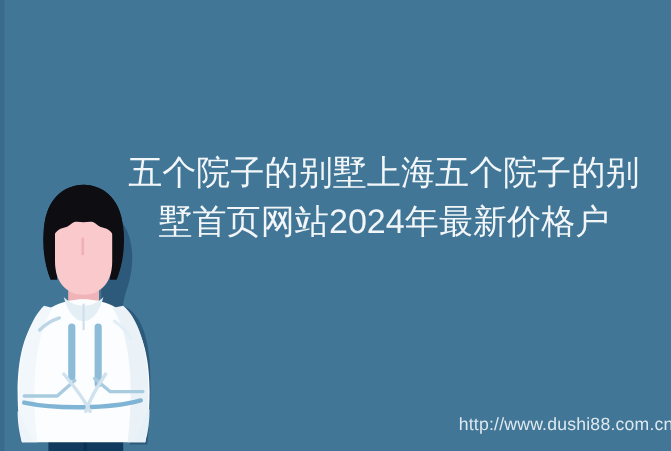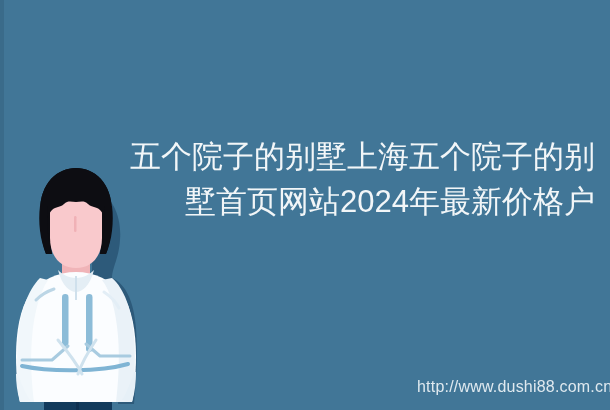--- a/index.html
+++ b/index.html
@@ -30,21 +30,21 @@
     position: absolute;
     left: 103px;
     top: 134px;
     width: 492px;
     color: #f2f6f8;
     font-size: 31px;
     line-height: 45px;
     letter-spacing: 0px;
     font-weight: 400;
     white-space: pre-wrap;
-    text-align: right;
+    text-align: center;
   }
 
   
   .watermark {
     position: absolute;
     left: 417px;
     top: 377px;
     color: #dfe9ef;
     font-size: 16px;
     line-height: 20px;

